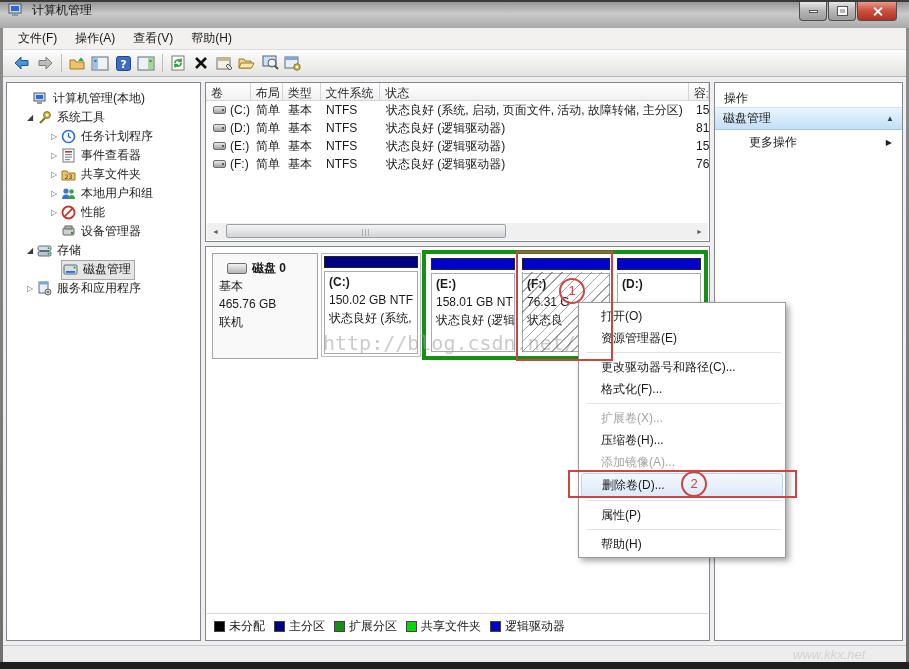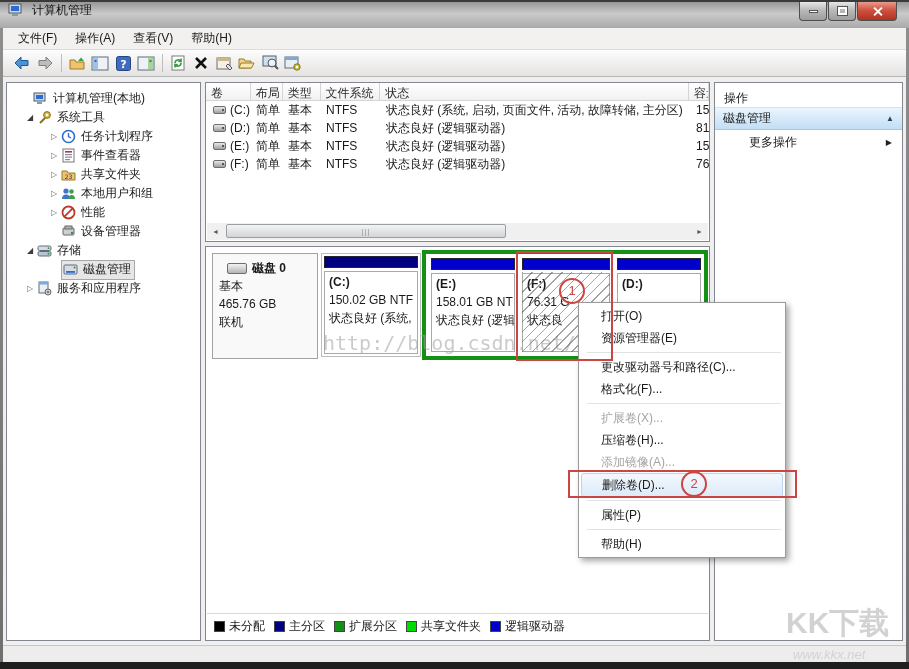--- a/index.html
+++ b/index.html
@@ -513,15 +513,14 @@
     <div class="ctx-item highlight">删除卷(D)...</div>
     <div class="ctx-sep"></div>
     <div class="ctx-item">属性(P)</div>
     <div class="ctx-sep"></div>
     <div class="ctx-item">帮助(H)</div>
   </div>
 
   <div class="anno" style="left:568px; top:470px; width:229px; height:28px;"></div>
   <div class="anno-circle" style="left:681px; top:471px;">2</div>
 
-  <div class="wm-kk">KK下载</div>
   <div class="wm-kk-url">www.kkx.net</div>
 </div>
 
 </body></html>

